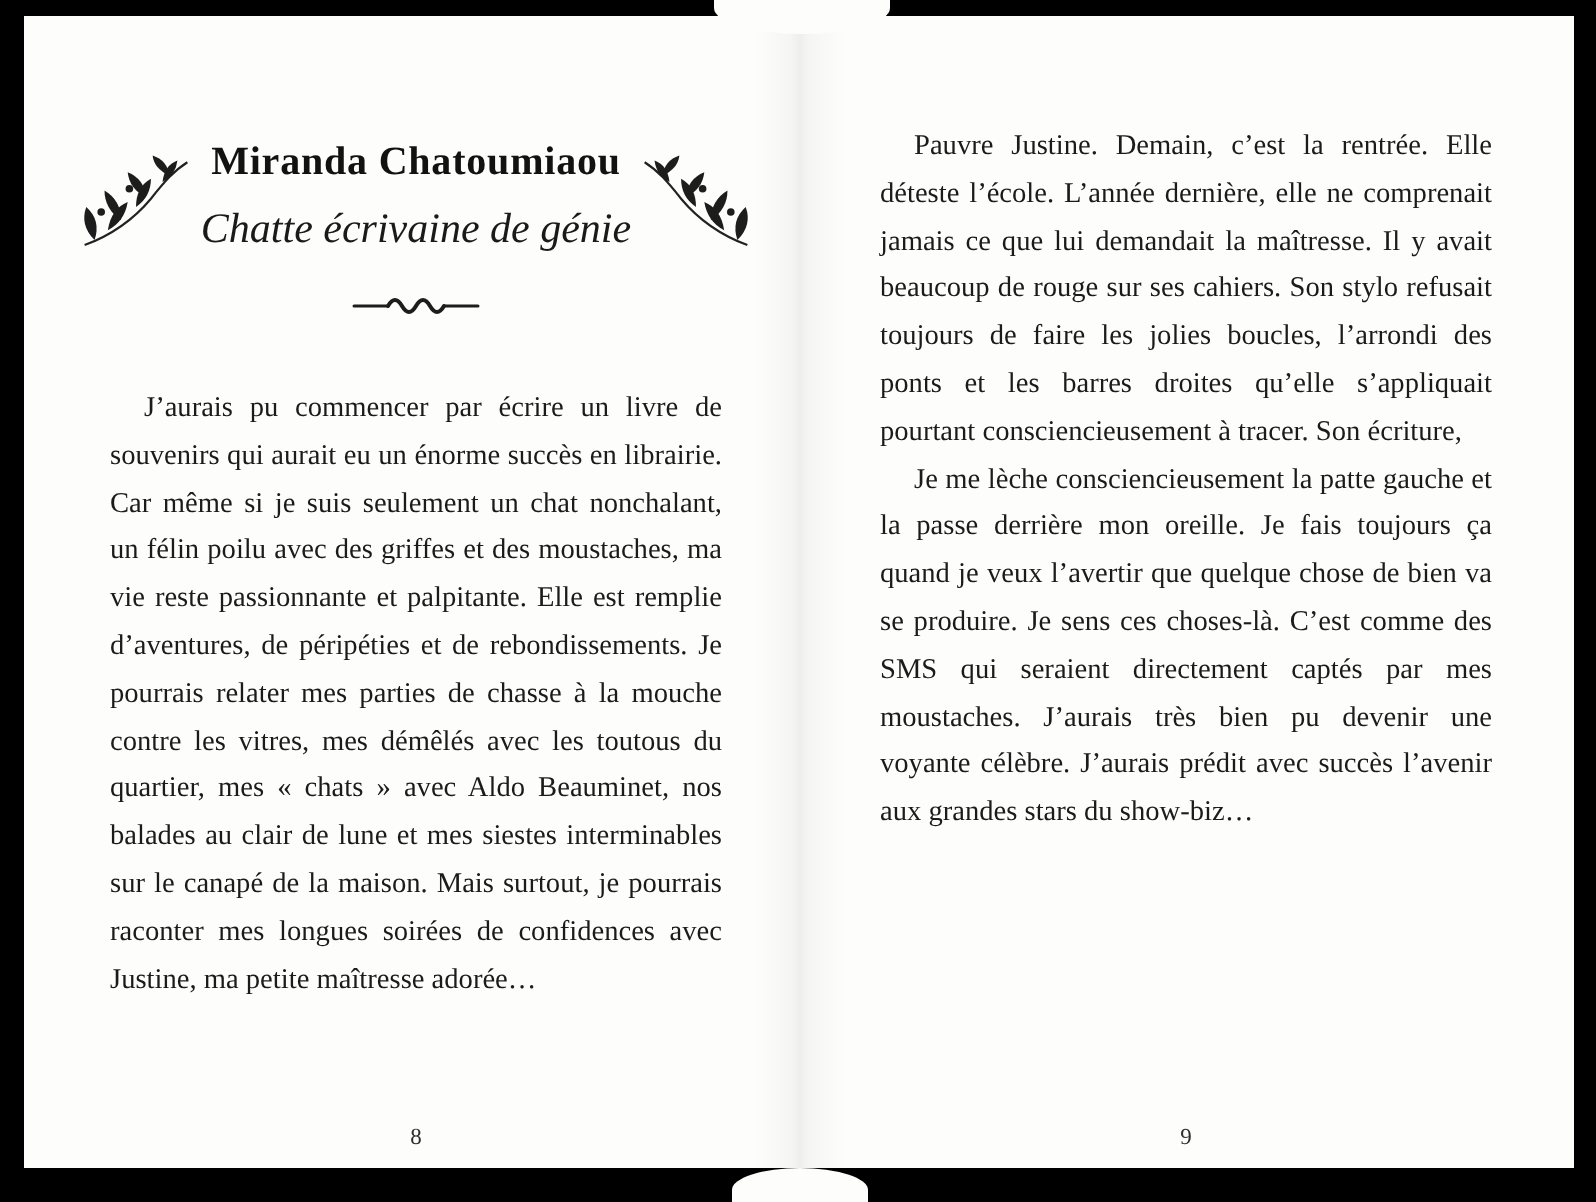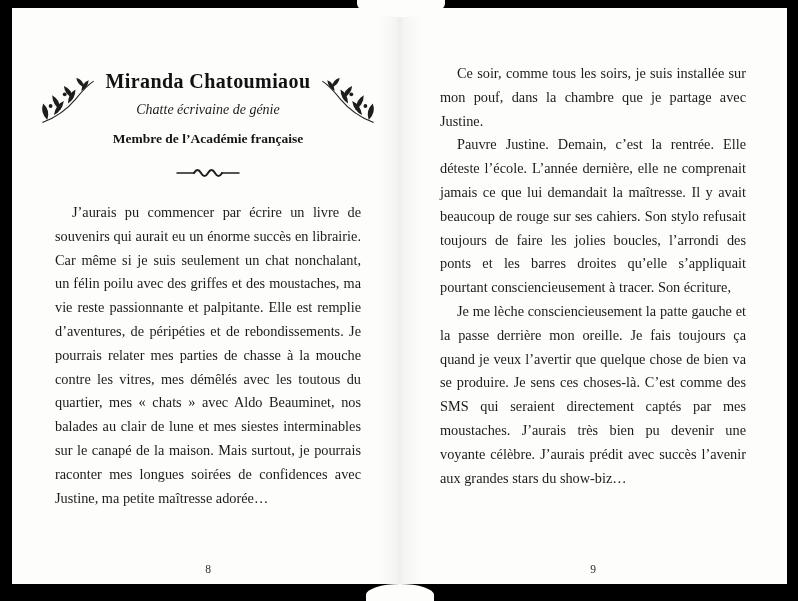--- a/index.html
+++ b/index.html
@@ -69,21 +69,21 @@
   .book-title {
     margin: 0;
     font-size: 20px;
     font-weight: 700;
     letter-spacing: 0.4px;
     color: #121212;
   }
   .book-subtitle {
     margin: 9px 0 0 0;
     font-style: italic;
-    font-size: 14px;
+    font-size: 21px;
     color: #1a1a1a;
   }
   .affiliation {
     margin: 13px 0 0 0;
     font-size: 13.5px;
     font-weight: 700;
     color: #141414;
   }
   .branch {
     position: absolute;
@@ -93,21 +93,21 @@
   .branch-left  { left: -16px; }
   .branch-right { right: -16px; transform: scaleX(-1); }
 
   .divider {
     display: block;
     margin: 19px auto 0 auto;
     width: 66px; height: 14px;
   }
 
   
-  .body-text { margin-top: 21px; }
+  .body-text { margin-top: 33px; }
   .page-right .body-text { margin-top: 0; padding-top: 54px; }
   .body-text p {
     margin: 0;
     font-size: 14.3px;
     line-height: 23.8px;
     text-align: justify;
     text-indent: 17px;
     color: #1b1b1b;
   }
 
@@ -143,21 +143,20 @@
             <path d="M55 14 q -9 -4 -10 -12 q 9 3 10 12 z"></path>
             <circle cx="14" cy="36" r="2.3"></circle>
             <circle cx="31" cy="22" r="2.3"></circle>
           </g>
         </svg>
 
         <h1 class="book-title">Miranda Chatoumiaou</h1>
 
         <p class="book-subtitle">Chatte écrivaine de génie</p>
 
-        <p class="affiliation">Membre de l’Académie française</p>
 
         <svg class="branch branch-right" viewBox="0 0 70 60" xmlns="http://www.w3.org/2000/svg">
           <path d="M4 56 C 20 50 34 40 44 28 C 52 18 58 11 66 6" fill="none" stroke="#222" stroke-width="1.3"></path>
           <g fill="#1d1d1d">
             <path d="M10 53 q -9 -9 -5 -20 q 9 8 5 20 z"></path>
             <path d="M18 47 q 2 -13 12 -17 q -2 12 -12 17 z"></path>
             <path d="M26 41 q -10 -7 -10 -18 q 10 6 10 18 z"></path>
             <path d="M35 33 q 0 -12 9 -17 q 0 11 -9 17 z"></path>
             <path d="M41 27 q -10 -5 -11 -15 q 10 4 11 15 z"></path>
             <path d="M51 18 q 1 -10 9 -13 q -1 9 -9 13 z"></path>
@@ -180,21 +179,20 @@
       <div class="body-text">
         <p>J’aurais pu commencer par écrire un livre de souvenirs qui aurait eu un énorme succès en librairie. Car même si je suis seulement un chat nonchalant, un félin poilu avec des griffes et des moustaches, ma vie reste passionnante et palpitante. Elle est remplie d’aventures, de péripéties et de rebondissements. Je pourrais relater mes parties de chasse à la mouche contre les vitres, mes démêlés avec les toutous du quartier, mes « chats » avec Aldo Beauminet, nos balades au clair de lune et mes siestes interminables sur le canapé de la maison. Mais surtout, je pourrais raconter mes longues soirées de confidences avec Justine, ma petite maîtresse adorée…</p>
       </div>
 
       <div class="page-number">8</div>
     </div>
 
     <div class="page page-right">
 
       <div class="body-text">
-        <p>Ce soir, comme tous les soirs, je suis installée sur mon pouf, dans la chambre que je partage avec Justine.</p>
         <p>Pauvre Justine. Demain, c’est la rentrée. Elle déteste l’école. L’année dernière, elle ne comprenait jamais ce que lui demandait la maîtresse. Il y avait beaucoup de rouge sur ses cahiers. Son stylo refusait toujours de faire les jolies boucles, l’arrondi des ponts et les barres droites qu’elle s’appliquait pourtant consciencieusement à tracer. Son écriture,</p>
         <p>Je me lèche consciencieusement la patte gauche et la passe derrière mon oreille. Je fais toujours ça quand je veux l’avertir que quelque chose de bien va se produire. Je sens ces choses-là. C’est comme des SMS qui seraient directement captés par mes moustaches. J’aurais très bien pu devenir une voyante célèbre. J’aurais prédit avec succès l’avenir aux grandes stars du show-biz…</p>
       </div>
 
       <div class="page-number">9</div>
     </div>
 
   </div>
 
   <div class="bulge-top"></div>

